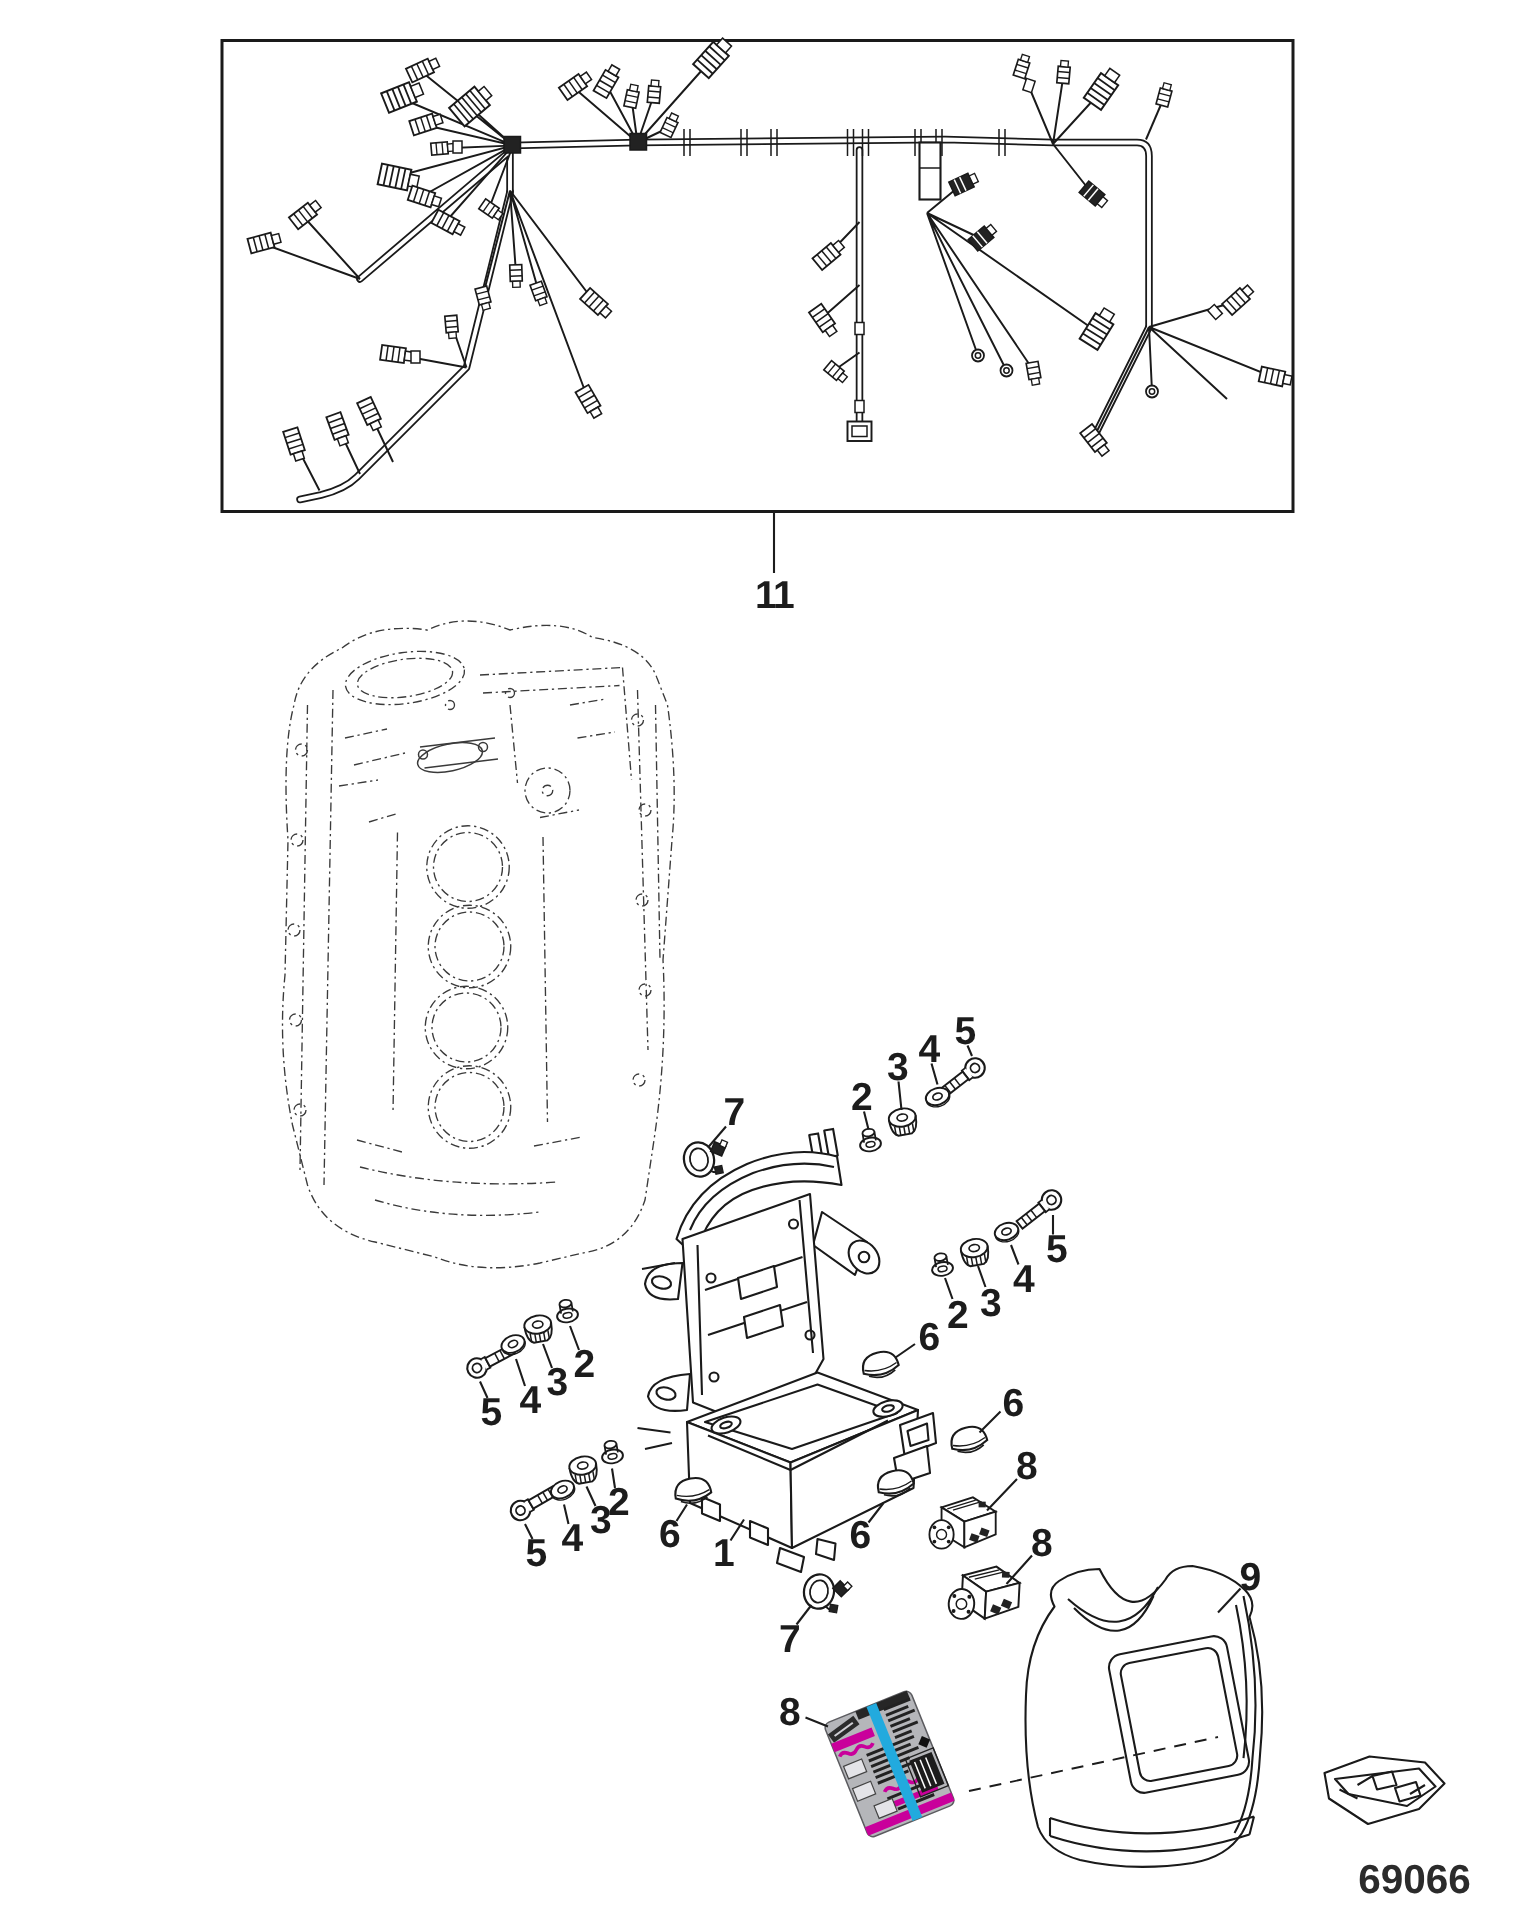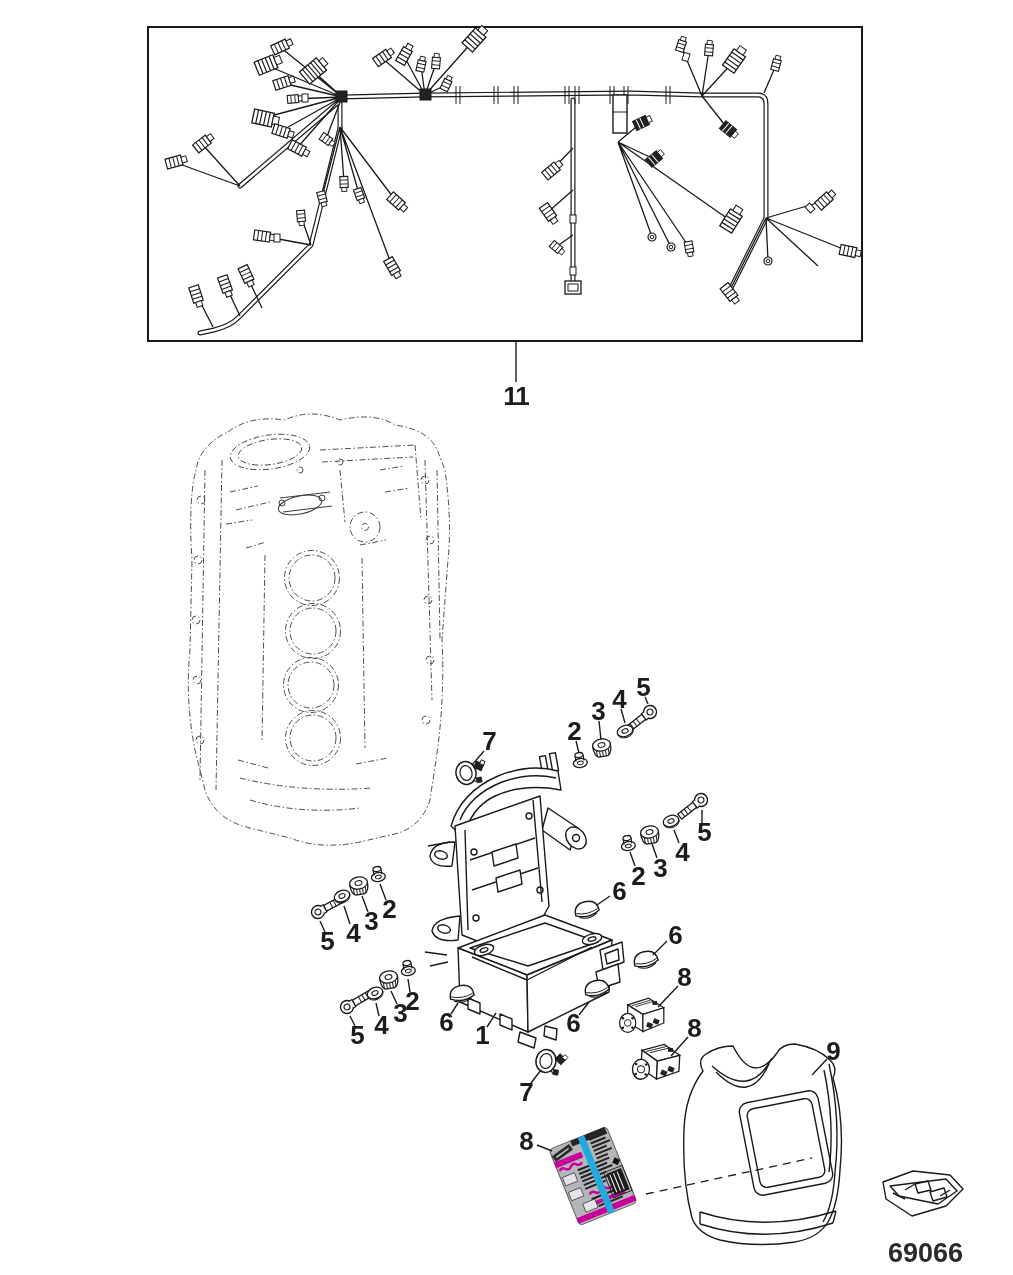--- a/index.html
+++ b/index.html
@@ -1,21 +1,21 @@
 <!DOCTYPE html>
 <html><head>
 <meta charset="utf-8">
 <style>
   html,body{margin:0;padding:0;background:#ffffff;}
   .stage{position:relative;width:1013px;height:1275px;background:#fff;overflow:hidden;
          font-family:"Liberation Sans", sans-serif;}
   .art{position:absolute;left:0;top:0;}
   .callout{position:absolute;transform:translate(-50%,-50%);font-weight:bold;font-size:26px;
            color:#1c1c1c;letter-spacing:-1px;line-height:1;}
-  .dwg-no{position:absolute;width:110px;font-weight:bold;font-size:27px;
+  .dwg-no{position:absolute;width:110px;text-align:center;font-weight:bold;font-size:27px;
           color:#2b2b2b;letter-spacing:0px;}
   .tube{stroke:#1a1a1a;stroke-width:5;fill:none;stroke-linejoin:round;stroke-linecap:round;}
   .tubein{stroke:#ffffff;stroke-width:2.6;fill:none;stroke-linejoin:round;stroke-linecap:round;}
   .wire{stroke:#1a1a1a;stroke-width:1.3;fill:none;}
   .ink{stroke:#1a1a1a;fill:none;stroke-width:1.4;stroke-linejoin:round;}
   .inkw{stroke:#1a1a1a;fill:#ffffff;stroke-width:1.4;stroke-linejoin:round;}
   .phantom{stroke:#3a3a3a;fill:none;stroke-width:0.9;stroke-dasharray:6 2.5 1.5 2.5;}
   .leader{stroke:#1c1c1c;stroke-width:1.4;fill:none;}
 </style>
 </head>

